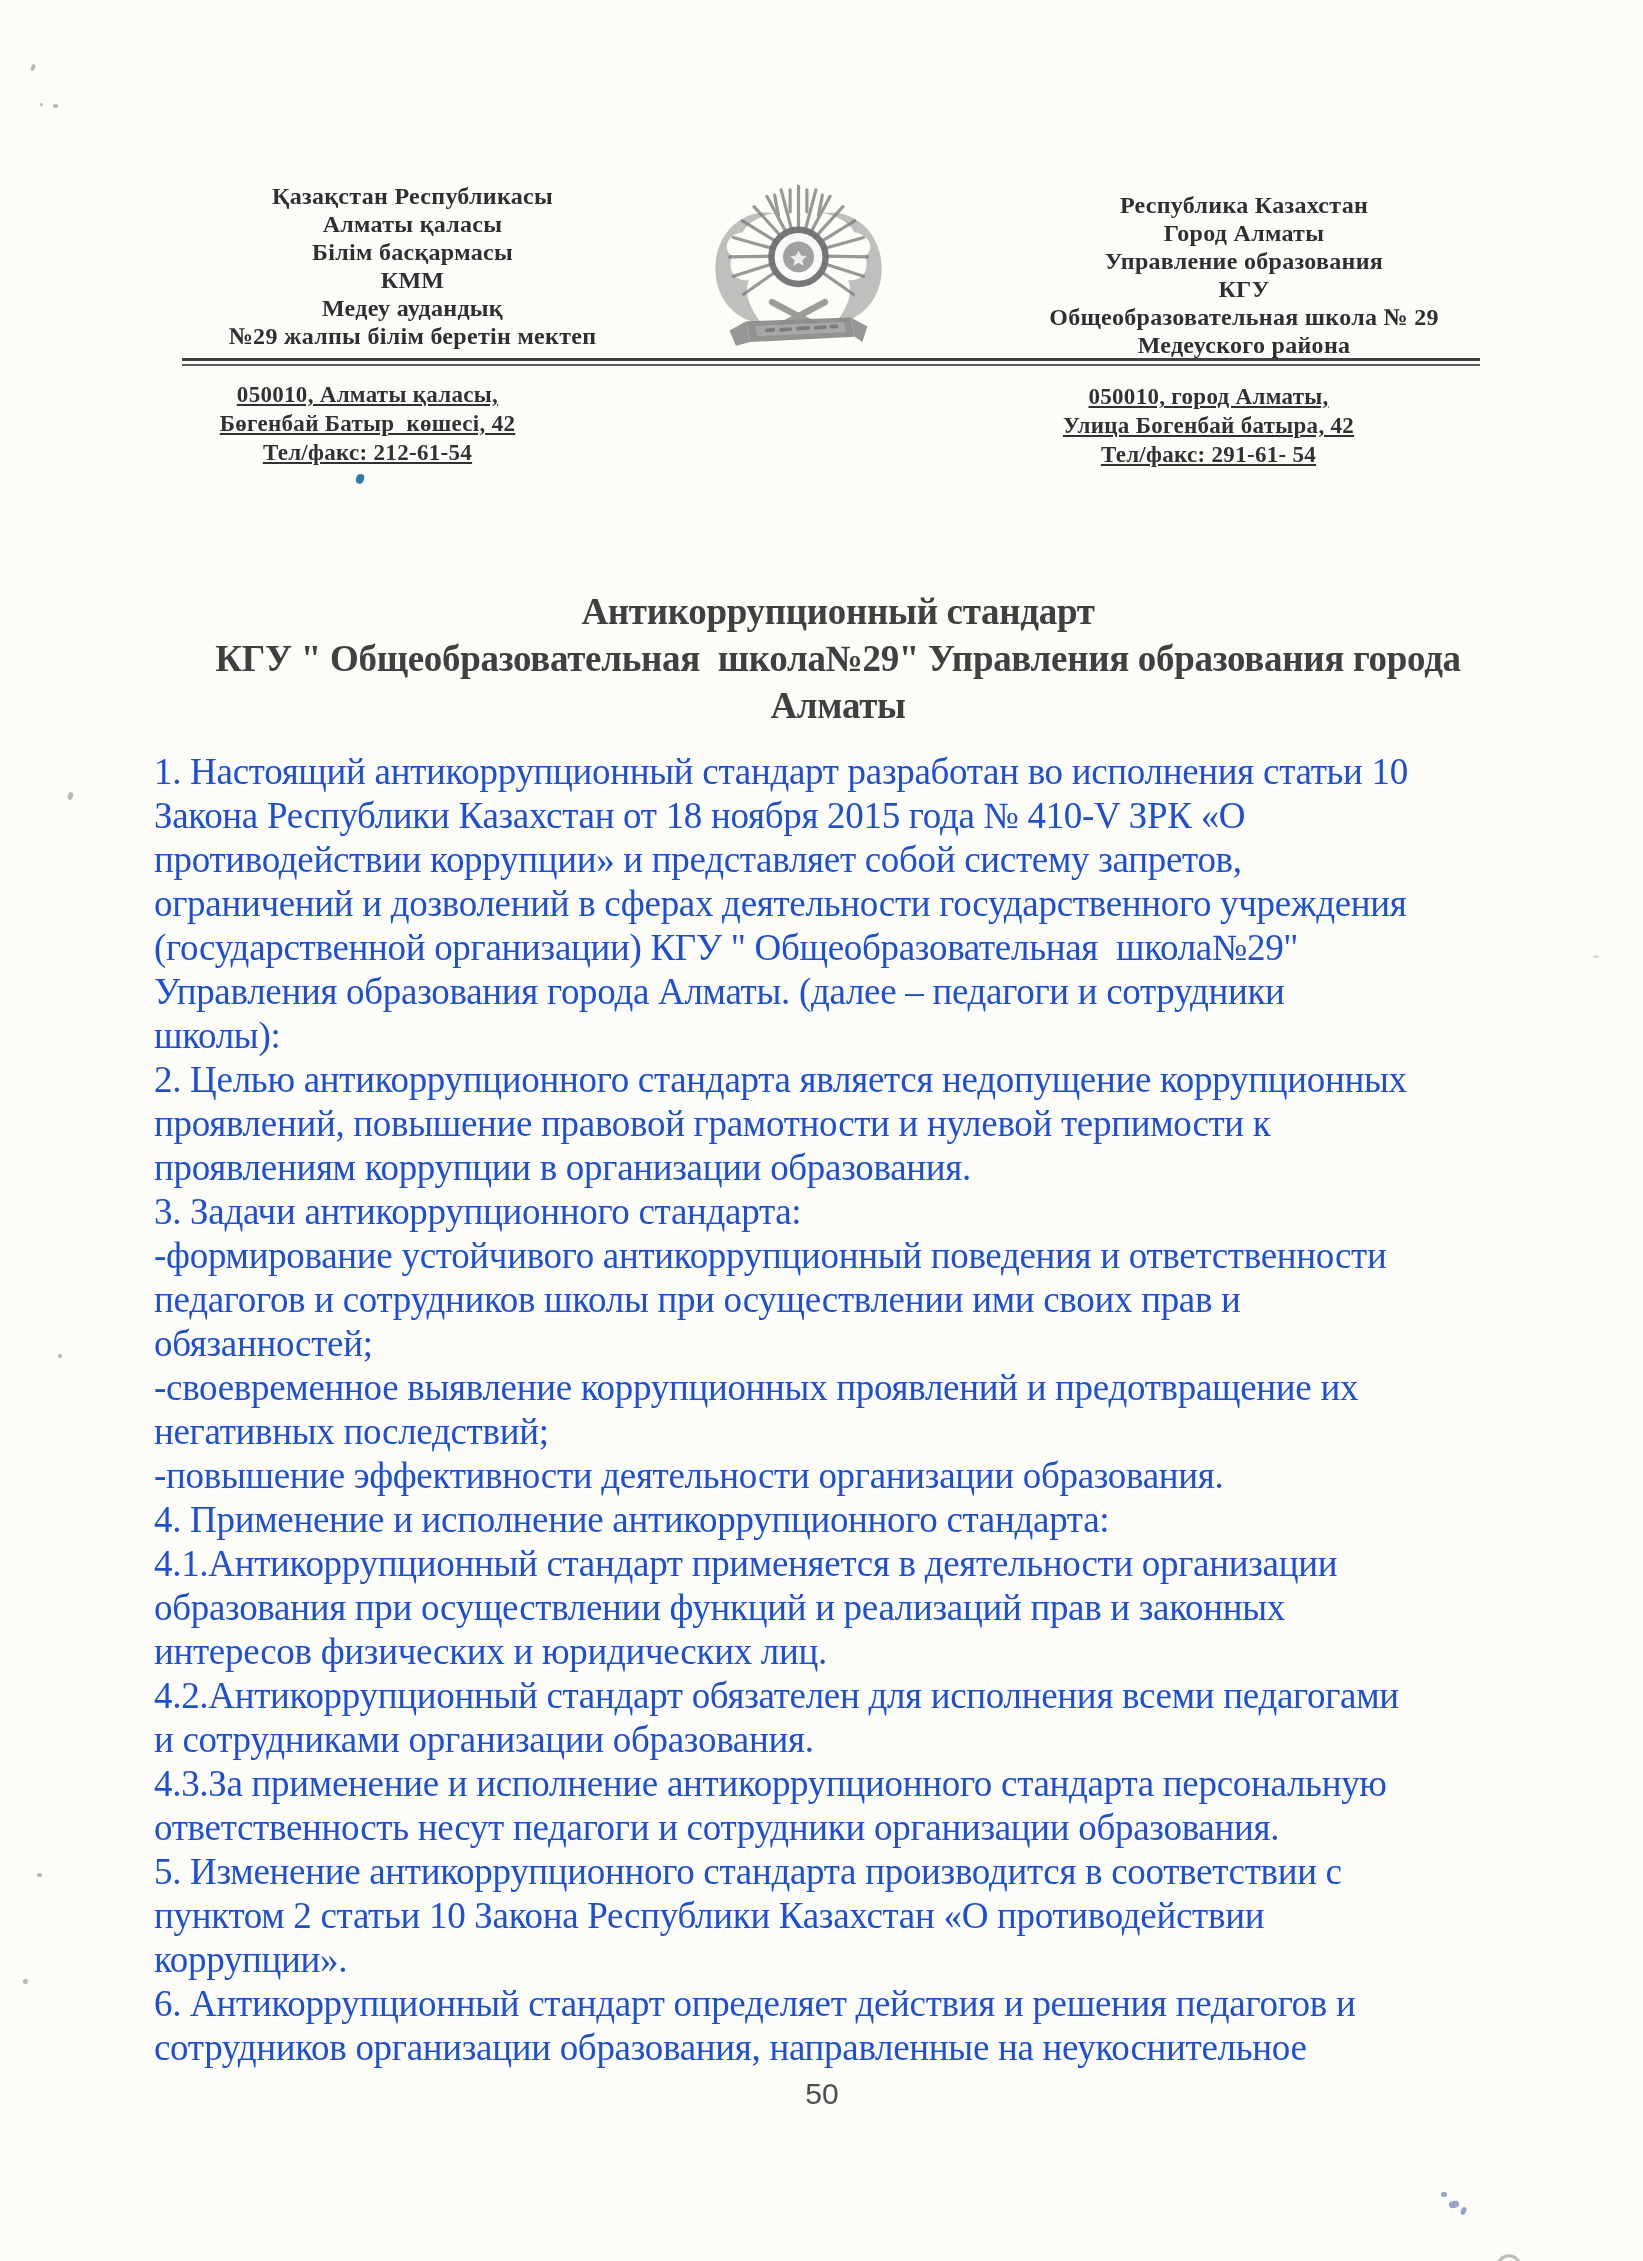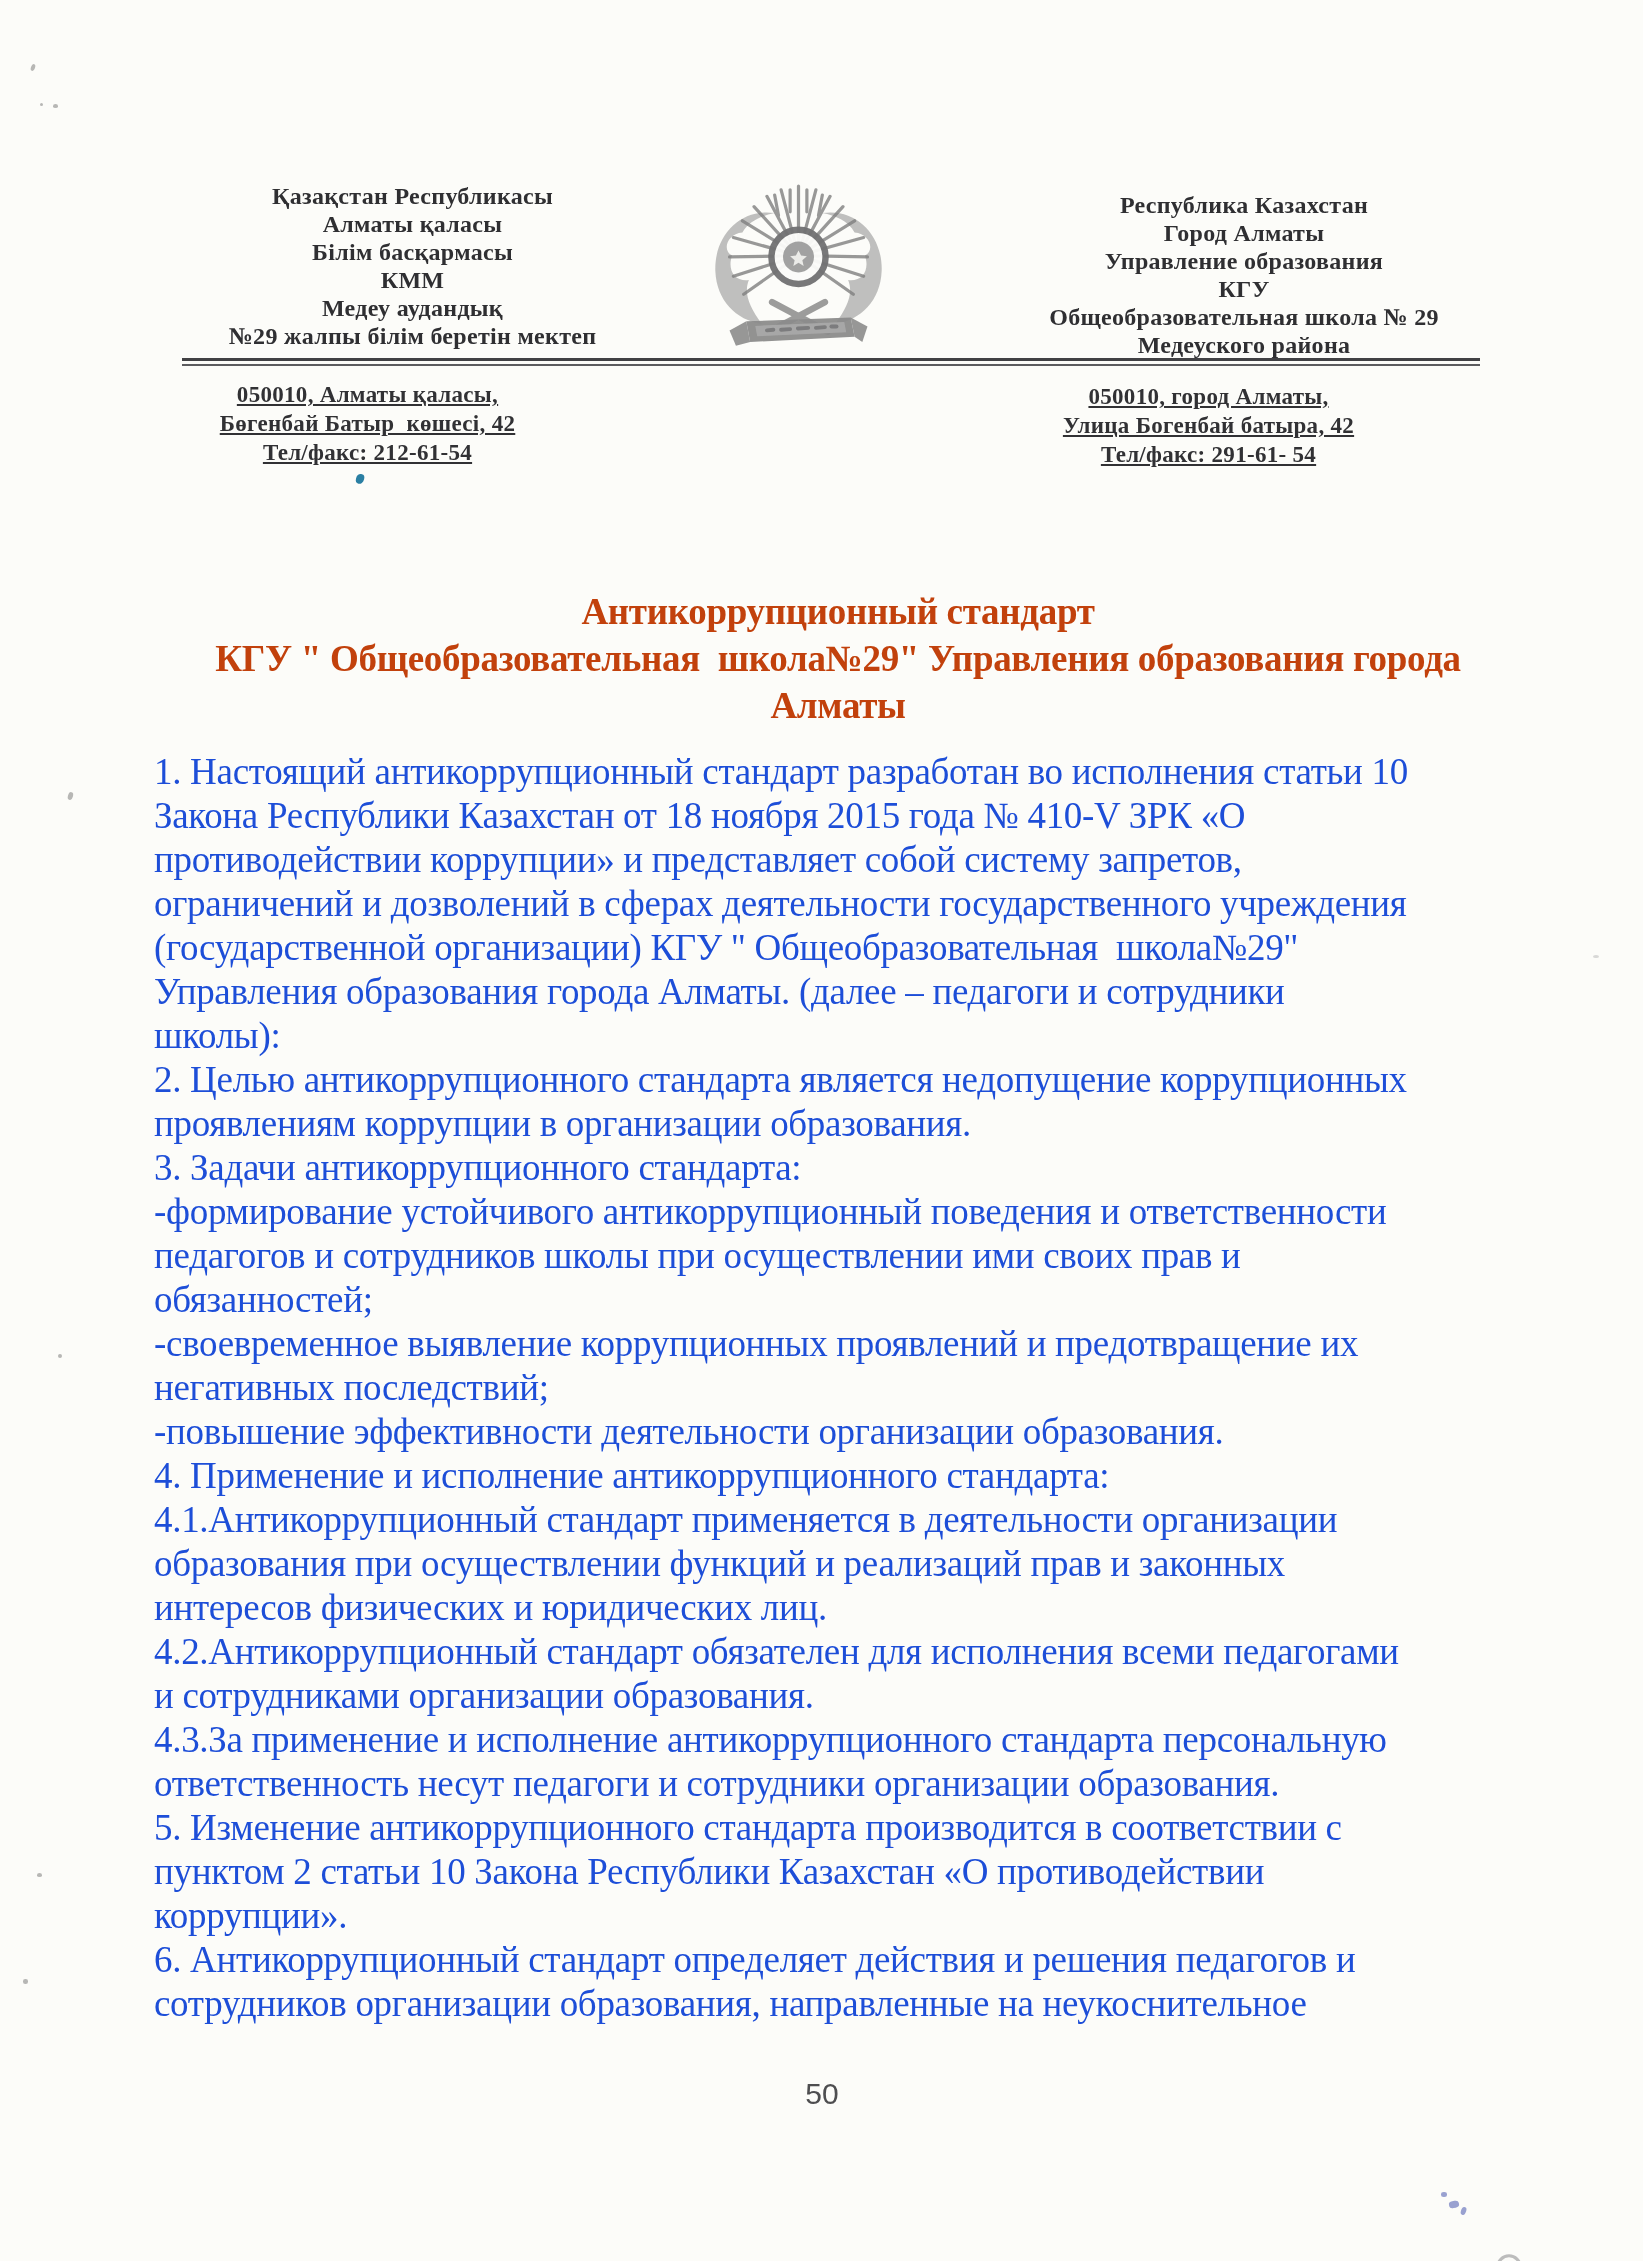--- a/index.html
+++ b/index.html
@@ -43,21 +43,21 @@
   #addr-left  { left:174px;  top:380px; width:387px; }
   #addr-right { left:1015px; top:382px; width:387px; }
 
   
   .doc-title {
     position:absolute; left:161px; top:588px; width:1354px;
     text-align:center;
     font-weight:700;
     font-size:37px;
     line-height:47px;
-    color:#c2410c;
+    color:#404040;
     letter-spacing:-0.3px;
   }
   .doc-title .tline { white-space:pre; }
 
   
   .doc-body {
     position:absolute; left:154px; top:750px; width:1373px;
     font-size:37px;
     line-height:44px;
     color:#1d4ed8;
@@ -192,20 +192,21 @@
 
 <div class="doc-body">
     <div class="body-line">1. Настоящий антикоррупционный стандарт разработан во исполнения статьи 10</div>
     <div class="body-line">Закона Республики Казахстан от 18 ноября 2015 года № 410-V ЗРК «О</div>
     <div class="body-line">противодействии коррупции» и представляет собой систему запретов,</div>
     <div class="body-line">ограничений и дозволений в сферах деятельности государственного учреждения</div>
     <div class="body-line">(государственной организации) КГУ " Общеобразовательная  школа№29"</div>
     <div class="body-line">Управления образования города Алматы. (далее – педагоги и сотрудники</div>
     <div class="body-line">школы):</div>
     <div class="body-line">2. Целью антикоррупционного стандарта является недопущение коррупционных</div>
+    <div class="body-line">проявлений, повышение правовой грамотности и нулевой терпимости к</div>
     <div class="body-line">проявлениям коррупции в организации образования.</div>
     <div class="body-line">3. Задачи антикоррупционного стандарта:</div>
     <div class="body-line">-формирование устойчивого антикоррупционный поведения и ответственности</div>
     <div class="body-line">педагогов и сотрудников школы при осуществлении ими своих прав и</div>
     <div class="body-line">обязанностей;</div>
     <div class="body-line">-своевременное выявление коррупционных проявлений и предотвращение их</div>
     <div class="body-line">негативных последствий;</div>
     <div class="body-line">-повышение эффективности деятельности организации образования.</div>
     <div class="body-line">4. Применение и исполнение антикоррупционного стандарта:</div>
     <div class="body-line">4.1.Антикоррупционный стандарт применяется в деятельности организации</div>

